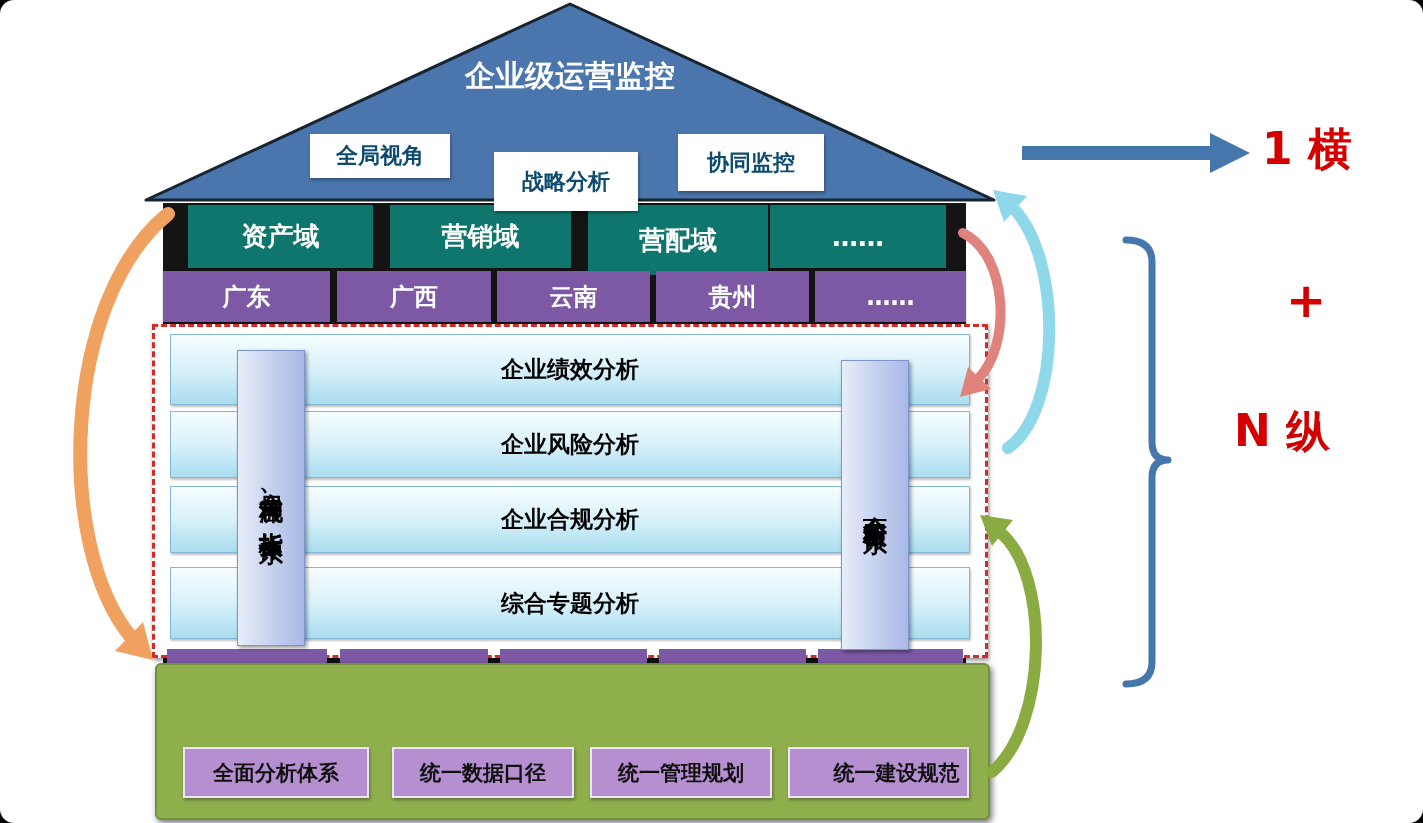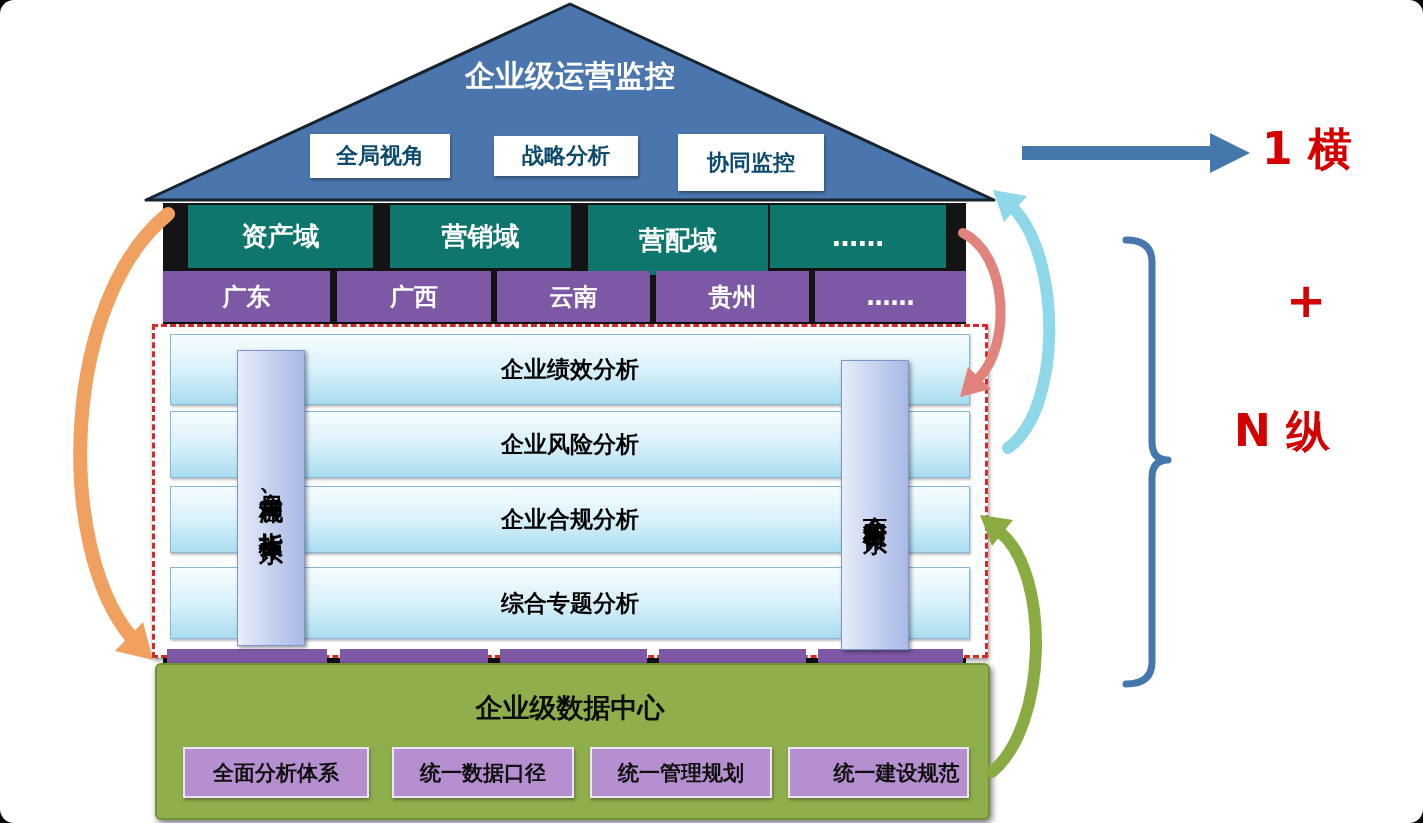--- a/index.html
+++ b/index.html
@@ -50,21 +50,21 @@
 
 <div class="stage">
 
   <svg id="roofLayer" class="layer" width="1423" height="823">
     <polygon points="570,4 146,200 994,200" fill="#4a76ad" stroke="#17242f" stroke-width="3" stroke-linejoin="round"></polygon>
   </svg>
 
   <div class="abs roof-title" style="left:380px; top:56px; width:380px;">企业级运营监控</div>
 
   <div class="abs roof-box flexc" style="left:310px; top:134px; width:140px; height:44px;">全局视角</div>
-  <div class="abs roof-box flexc" style="left:494px; top:136px; width:144px; height:40px;">战略分析</div>
+  <div class="abs roof-box flexc" style="left:494px; top:152px; width:144px; height:59px;">战略分析</div>
   <div class="abs roof-box flexc" style="left:678px; top:134px; width:146px; height:57px;">协同监控</div>
 
   <div class="abs backing" style="left:163px; top:203px; width:803px; height:121px;"></div>
 
   <div class="abs rbox flexc" style="left:188px; top:205px; width:185px; height:63px;">资产域</div>
   <div class="abs rbox flexc" style="left:390px; top:205px; width:181px; height:63px;">营销域</div>
   <div class="abs rbox flexc" style="left:588px; top:205px; width:180px; height:70px;">营配域</div>
   <div class="abs rbox flexc" style="left:770px; top:205px; width:176px; height:63px;">……</div>
 
   <div class="abs pbox flexc" style="left:163px; top:271px; width:167px; height:51px;">广东</div>
@@ -88,21 +88,20 @@
   </div>
 
   <div class="abs backing" style="left:163px; top:648px; width:803px; height:16px;"></div>
   <div class="abs sliver" style="left:167px; top:649px; width:160px; height:15px;"></div>
   <div class="abs sliver" style="left:340px; top:649px; width:148px; height:15px;"></div>
   <div class="abs sliver" style="left:500px; top:649px; width:147px; height:15px;"></div>
   <div class="abs sliver" style="left:659px; top:649px; width:147px; height:15px;"></div>
   <div class="abs sliver" style="left:818px; top:649px; width:145px; height:15px;"></div>
 
   <div class="abs green-box" style="left:155px; top:663px; width:835px; height:157px;"></div>
-  <div class="abs green-title" style="left:380px; top:690px; width:380px;">企业级数据中心</div>
 
   <div class="abs dcbox flexc" style="left:183px; top:747px; width:186px; height:51px;">全面分析体系</div>
   <div class="abs dcbox flexc" style="left:392px; top:747px; width:182px; height:51px;">统一数据口径</div>
   <div class="abs dcbox flexc" style="left:590px; top:747px; width:182px; height:51px;">统一管理规划</div>
   <div class="abs dcbox flexc" style="left:788px; top:747px; width:181px; height:51px;padding-left:36px;">统一建设规范</div>
 
   <svg id="arrowLayer" class="layer" width="1423" height="823">
 
     <path d="M 168 214 C 62 300, 55 545, 131 637" fill="none" stroke="#f0a160" stroke-width="14" stroke-linecap="round"></path>
     <polygon points="153,660 115,651 143,622" fill="#f0a160"></polygon>

